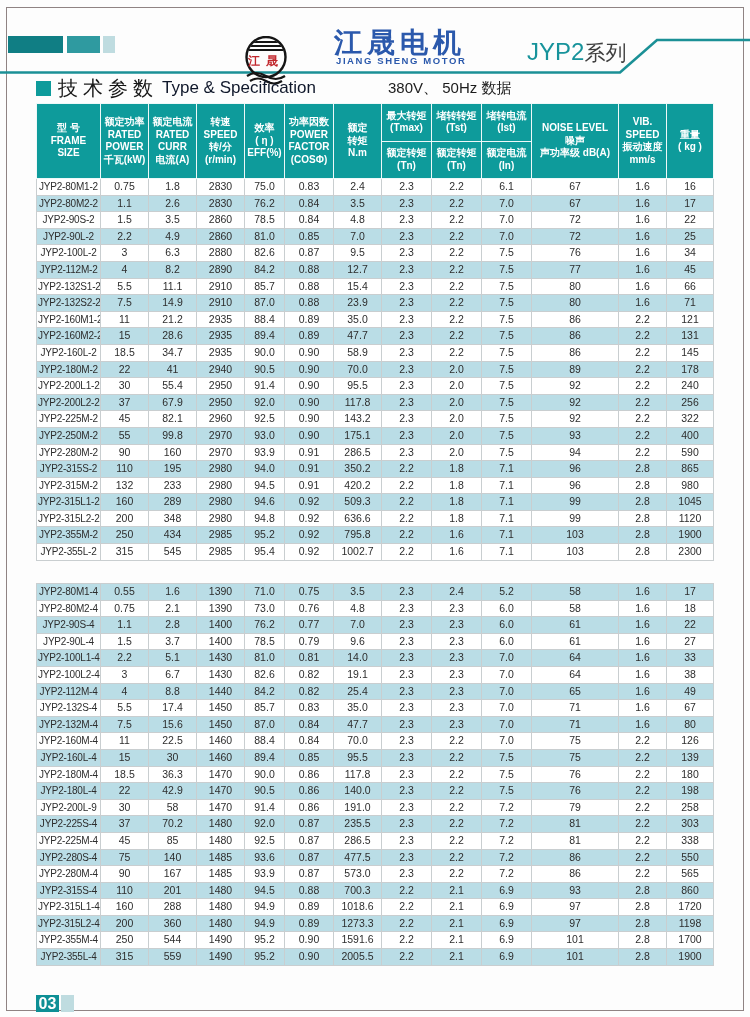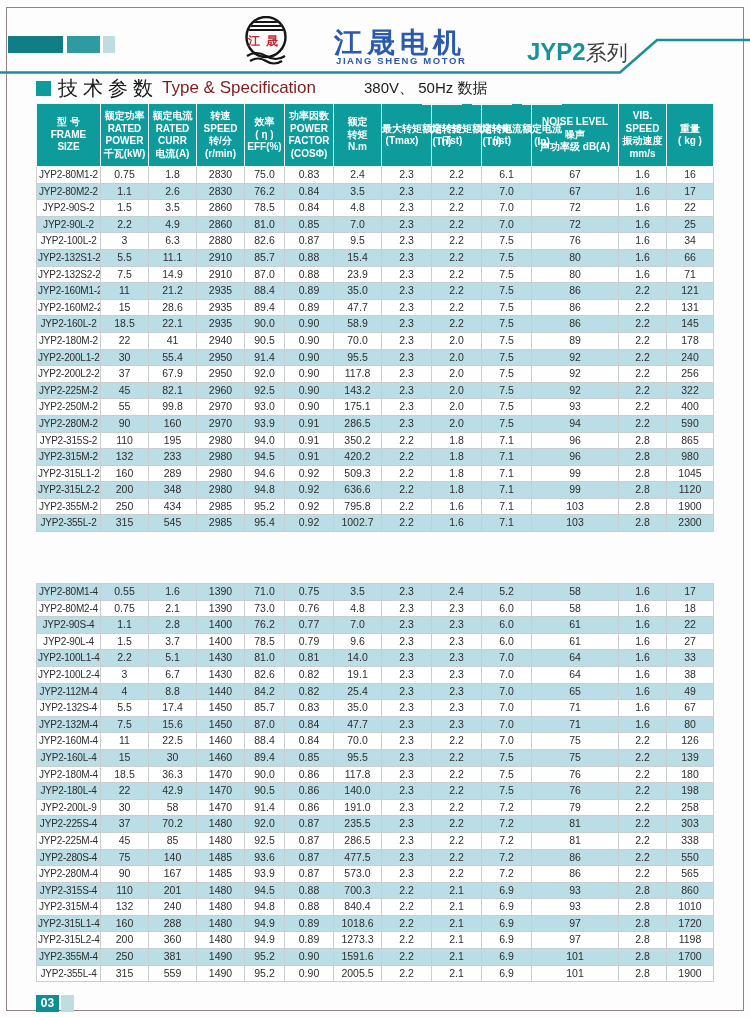--- a/index.html
+++ b/index.html
@@ -10,58 +10,58 @@
   
   .deco-line{position:absolute;left:0;top:0;width:750px;height:80px;pointer-events:none;}
 
   
   .bar{position:absolute;top:36px;height:17px;}
   .bar1{left:8px;width:55px;background:var(--bar-dark,#107e84);}
   .bar2{left:67px;width:33px;background:var(--bar-mid,#2f9aa0);}
   .bar3{left:103px;width:12px;background:var(--bar-light,#bfdce0);}
 
   
-  .logo{position:absolute;left:243px;top:16px;width:46px;height:50px;}
+  .logo{position:absolute;left:243px;top:36px;width:46px;height:50px;}
   .logo .seal{position:absolute;left:4px;top:17px;width:38px;text-align:center;
               color:var(--logo-red,#c1272d);font-weight:bold;font-size:12px;letter-spacing:6px;}
   .brand-cn{position:absolute;left:334px;top:24px;font-size:28px;font-weight:bold;
             color:var(--brand-blue,#2b59ac);letter-spacing:5px;white-space:nowrap;}
   .brand-en{position:absolute;left:336px;top:55px;font-size:9.5px;font-weight:bold;
             color:var(--brand-blue,#2b59ac);letter-spacing:1.6px;white-space:nowrap;}
   .series{position:absolute;left:527px;top:38px;white-space:nowrap;}
-  .series .code{font-size:24px;font-weight:bold;color:var(--series-teal,#17939b);}
+  .series .code{font-size:24px;font-weight:normal;color:var(--series-teal,#17939b);}
   .series .suffix{font-size:21px;color:#3f3f3f;font-weight:500;}
 
   
   .section{position:absolute;left:36px;top:77px;height:22px;display:flex;align-items:center;white-space:nowrap;}
   .section .sq{width:15px;height:15px;background:var(--header-teal,#0e9b9b);margin-right:7px;}
   .section .t-cn{font-size:20px;color:#161616;letter-spacing:5px;font-weight:500;}
-  .section .t-en{font-size:17px;color:#7f1d1d;margin-left:4px;font-weight:500;}
-  .section .cond{font-size:15px;color:#1c1c1c;margin-left:48px;font-weight:500;}
+  .section .t-en{font-size:17px;color:#0f172a;margin-left:4px;font-weight:500;}
+  .section .cond{font-size:15px;color:#1c1c1c;margin-left:72px;font-weight:500;}
 
   
   table{border-collapse:collapse;table-layout:fixed;width:677px;border:1px solid #b2b2b2;background:#fff;}
   #table1{position:absolute;left:36px;top:103px;}
   #table2{position:absolute;left:36px;top:583px;}
   thead th{background:var(--header-teal,#0e9b9b);color:#ffffff;border:1px solid #eef8f8;
            font-weight:bold;font-size:10px;line-height:12.5px;padding:0;height:62px;vertical-align:middle;}
   thead th .hline{white-space:nowrap;}
-  .split-wrap{display:flex;flex-direction:row;height:62px;}
+  .split-wrap{display:flex;flex-direction:column;height:74px;}
   .split-wrap .half{flex:1;display:flex;flex-direction:column;justify-content:center;}
   .split-wrap .half+.half{border-top:1px solid #eef8f8;}
   tbody td{height:15.6px;line-height:15.6px;border:1px solid #c9ced0;font-size:10.5px;color:#2d2d2d;
            text-align:center;white-space:nowrap;overflow:hidden;padding:0 1px;}
   tbody td.model{font-size:10px;letter-spacing:-0.2px;}
   #table1 tbody tr:nth-child(even){background:var(--row-stripe,#badde6);}
   #table2 tbody tr:nth-child(odd){background:var(--row-stripe,#badde6);}
 
   
   .pagebox{position:absolute;left:36px;top:995px;display:flex;align-items:flex-start;}
   .pagebox .dark{width:23px;height:17px;background:var(--footer-teal,#0d8f95);color:#fff;
-                 font-size:12px;line-height:17px;text-align:center;font-weight:bold;}
+                 font-size:16px;line-height:17px;text-align:center;font-weight:bold;}
   .pagebox .light{width:13px;height:17px;background:var(--bar-light,#bfdce0);margin-left:2px;}
 </style>
 </head>
 <body>
 
 <div class="page">
   <div class="frame"></div>
 
   <svg class="deco-line" viewBox="0 0 750 80">
     <polyline points="0,72.5 620,72.5 657,40 750,40" fill="none" stroke="#1b9096" stroke-width="2.6"></polyline>
@@ -283,20 +283,35 @@
           <td>0.87</td>
           <td>9.5</td>
           <td>2.3</td>
           <td>2.2</td>
           <td>7.5</td>
           <td>76</td>
           <td>1.6</td>
           <td>34</td>
         </tr>
         <tr>
+          <td class="model">JYP2-112M-2</td>
+          <td>4</td>
+          <td>8.2</td>
+          <td>2890</td>
+          <td>84.2</td>
+          <td>0.88</td>
+          <td>12.7</td>
+          <td>2.3</td>
+          <td>2.2</td>
+          <td>7.5</td>
+          <td>77</td>
+          <td>1.6</td>
+          <td>45</td>
+        </tr>
+        <tr>
           <td class="model">JYP2-132S1-2</td>
           <td>5.5</td>
           <td>11.1</td>
           <td>2910</td>
           <td>85.7</td>
           <td>0.88</td>
           <td>15.4</td>
           <td>2.3</td>
           <td>2.2</td>
           <td>7.5</td>
@@ -345,21 +360,21 @@
           <td>2.3</td>
           <td>2.2</td>
           <td>7.5</td>
           <td>86</td>
           <td>2.2</td>
           <td>131</td>
         </tr>
         <tr>
           <td class="model">JYP2-160L-2</td>
           <td>18.5</td>
-          <td>22.1</td>
+          <td>34.7</td>
           <td>2935</td>
           <td>90.0</td>
           <td>0.90</td>
           <td>58.9</td>
           <td>2.3</td>
           <td>2.2</td>
           <td>7.5</td>
           <td>86</td>
           <td>2.2</td>
           <td>145</td>
@@ -843,35 +858,20 @@
           <td>0.88</td>
           <td>700.3</td>
           <td>2.2</td>
           <td>2.1</td>
           <td>6.9</td>
           <td>93</td>
           <td>2.8</td>
           <td>860</td>
         </tr>
         <tr>
-          <td class="model">JYP2-315M-4</td>
-          <td>132</td>
-          <td>240</td>
-          <td>1480</td>
-          <td>94.8</td>
-          <td>0.88</td>
-          <td>840.4</td>
-          <td>2.2</td>
-          <td>2.1</td>
-          <td>6.9</td>
-          <td>93</td>
-          <td>2.8</td>
-          <td>1010</td>
-        </tr>
-        <tr>
           <td class="model">JYP2-315L1-4</td>
           <td>160</td>
           <td>288</td>
           <td>1480</td>
           <td>94.9</td>
           <td>0.89</td>
           <td>1018.6</td>
           <td>2.2</td>
           <td>2.1</td>
           <td>6.9</td>
@@ -890,21 +890,21 @@
           <td>2.2</td>
           <td>2.1</td>
           <td>6.9</td>
           <td>97</td>
           <td>2.8</td>
           <td>1198</td>
         </tr>
         <tr>
           <td class="model">JYP2-355M-4</td>
           <td>250</td>
-          <td>381</td>
+          <td>544</td>
           <td>1490</td>
           <td>95.2</td>
           <td>0.90</td>
           <td>1591.6</td>
           <td>2.2</td>
           <td>2.1</td>
           <td>6.9</td>
           <td>101</td>
           <td>2.8</td>
           <td>1700</td>

